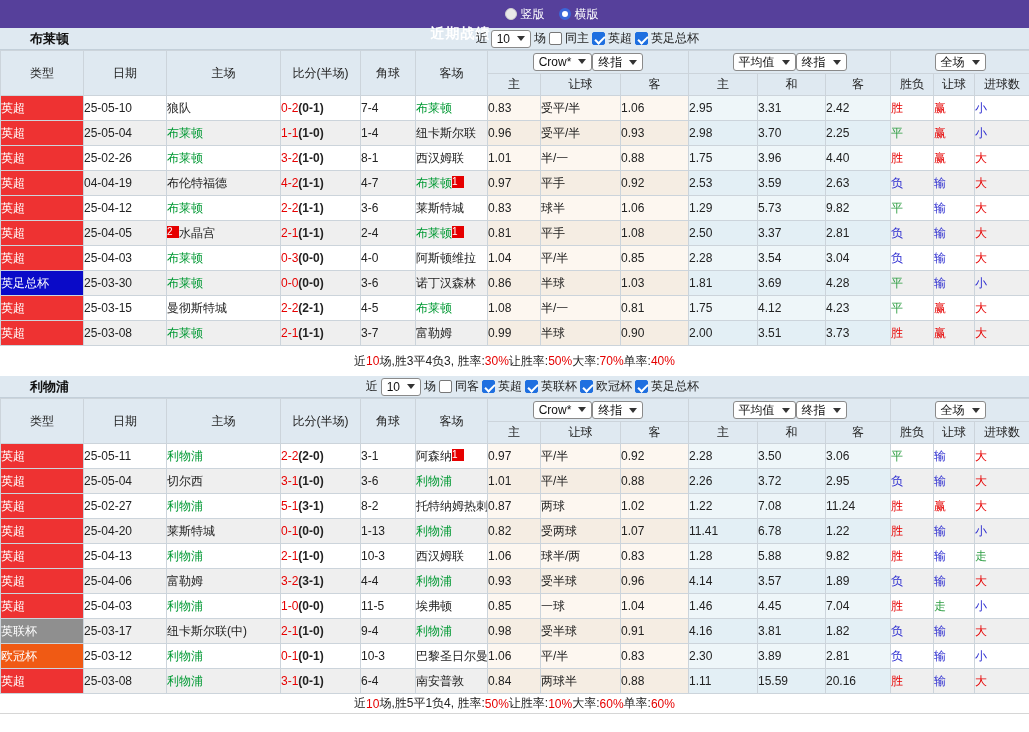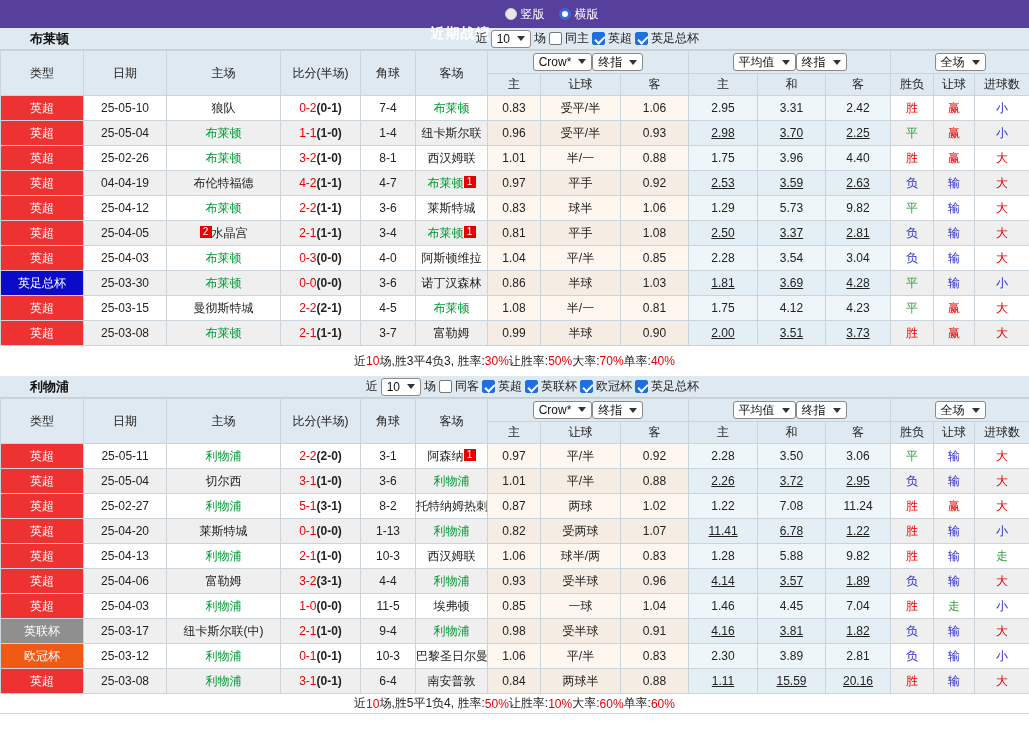--- a/index.html
+++ b/index.html
@@ -46,30 +46,30 @@
   }
   .sel .caret{width:0;height:0;border-left:4px solid transparent;border-right:4px solid transparent;border-top:5px solid #333;display:inline-block;}
   
   .cb{width:13px;height:13px;border:1px solid #777;border-radius:2px;background:#fff;display:inline-block;position:relative;cursor:pointer;flex:none;}
   .cb.checked{background:#1e6fe0;border-color:#1e6fe0;}
   .cb.checked::after{
     content:"";position:absolute;left:4px;top:1px;width:4px;height:8px;
     border:solid #fff;border-width:0 2px 2px 0;transform:rotate(45deg);
   }
   
-  table{border-collapse:collapse;table-layout:fixed;width:1029px;font-size:12px;text-align:center;}
+  table{border-collapse:collapse;table-layout:fixed;width:1029px;font-size:12px;}
   th,td{border:1px solid #ccd4db;overflow:hidden;white-space:nowrap;}
   thead th{background:var(--hdr-bg);font-weight:normal;color:#222;height:22px;}
   thead .dd-row th{height:23px;}
   tbody td{height:25px;background:#fff;color:#222;}
   tr.even td{background:#efefef;}
   td.o{background:#fdf7f0;}
   tr.even td.o{background:#f5ede3;}
   td.a{background:#eef6f9;}
-  tr.even td.a{background:#e3eff5;text-decoration:underline;}
+  tr.even td.a{background:#e3eff5;}
   td.lg{color:#fff;}
   .tg{color:var(--team-green);}
   .sc{color:var(--score-red);}
   .half{color:#222;font-weight:bold;}
   .rank{
     display:inline-block;width:12px;height:12px;line-height:12px;
     background:var(--badge-bg);color:#fff;font-size:10px;vertical-align:2px;
   }
   .cr{color:var(--c-r);} .cg{color:var(--c-g);} .cbl{color:var(--c-b);}
   
@@ -253,21 +253,21 @@
             <td class="a">9.82</td>
             <td><span class="cg">平</span></td>
             <td><span class="cbl">输</span></td>
             <td><span class="cr">大</span></td>
           </tr>
           <tr class="even">
             <td class="lg" style="background: rgb(238, 50, 50);">英超</td>
             <td>25-04-05</td>
             <td><span class="rank">2</span><span>水晶宫</span></td>
             <td><span class="sc">2-1</span><span class="half">(1-1)</span></td>
-            <td>3-4</td>
+            <td>2-4</td>
             <td><span class="tg">布莱顿</span><span class="rank">1</span></td>
             <td class="o">0.81</td>
             <td class="o">平手</td>
             <td class="o">1.08</td>
             <td class="a">2.50</td>
             <td class="a">3.37</td>
             <td class="a">2.81</td>
             <td><span class="cbl">负</span></td>
             <td><span class="cbl">输</span></td>
             <td><span class="cr">大</span></td>

